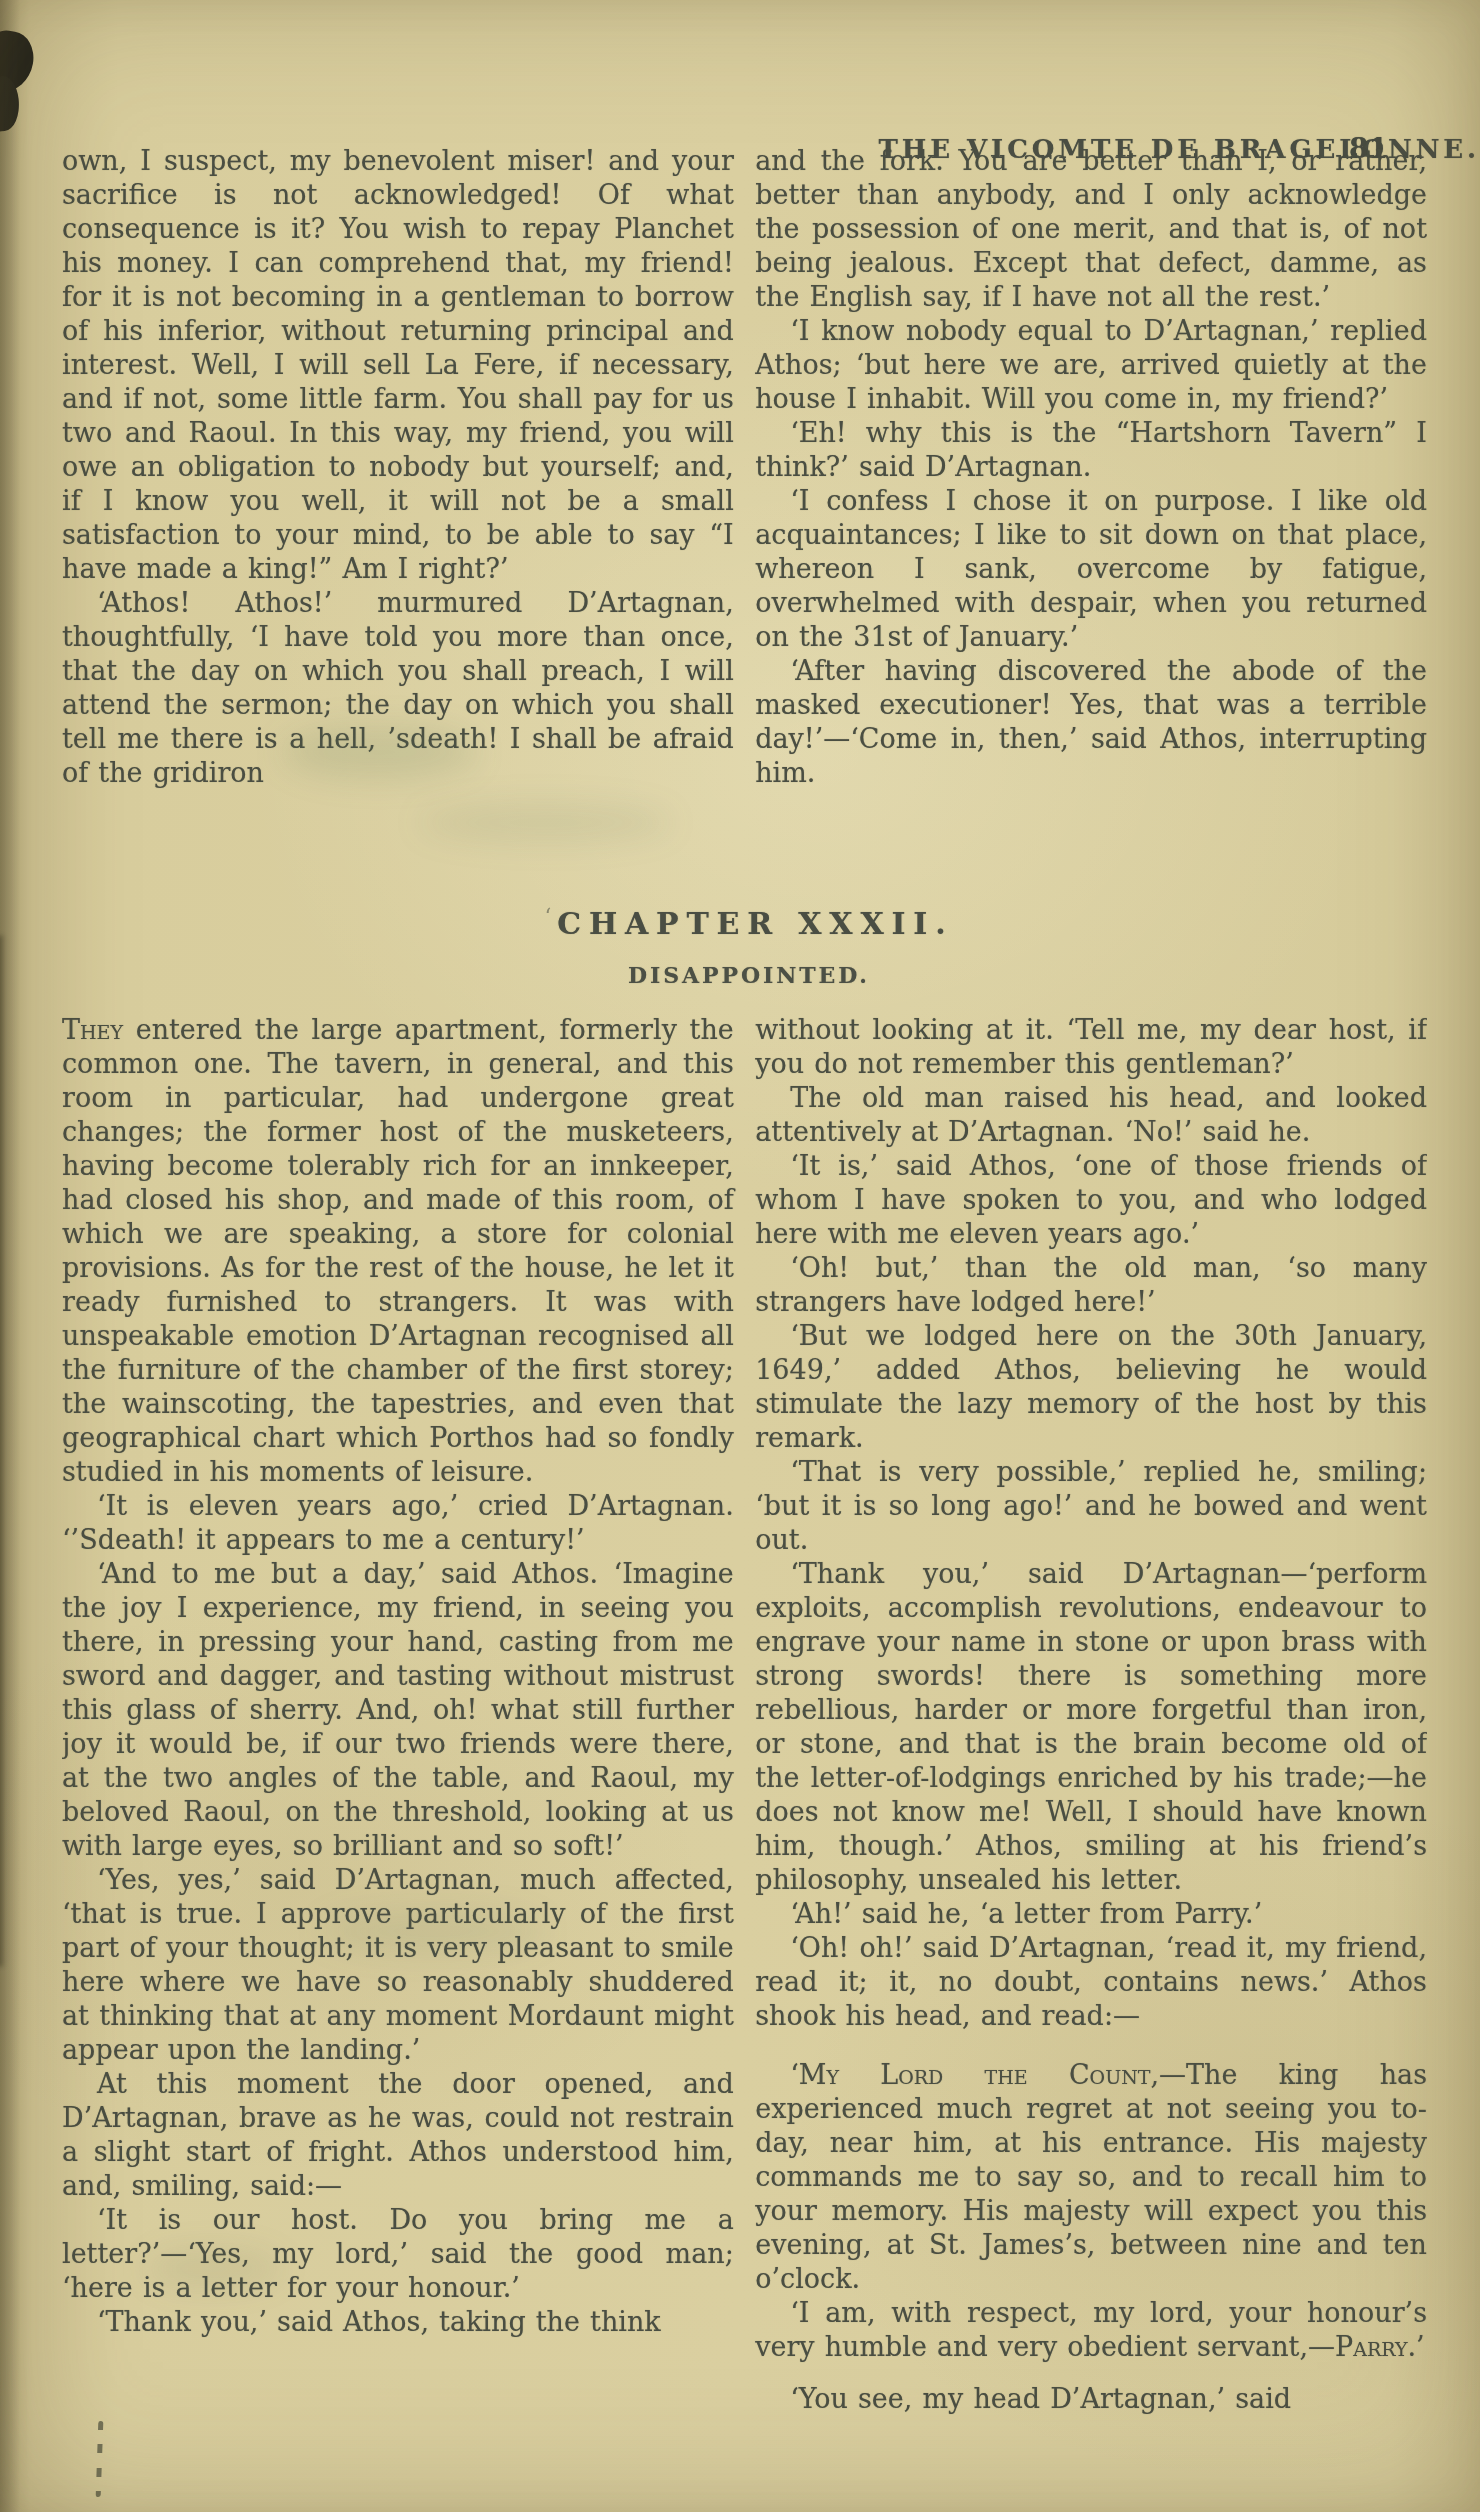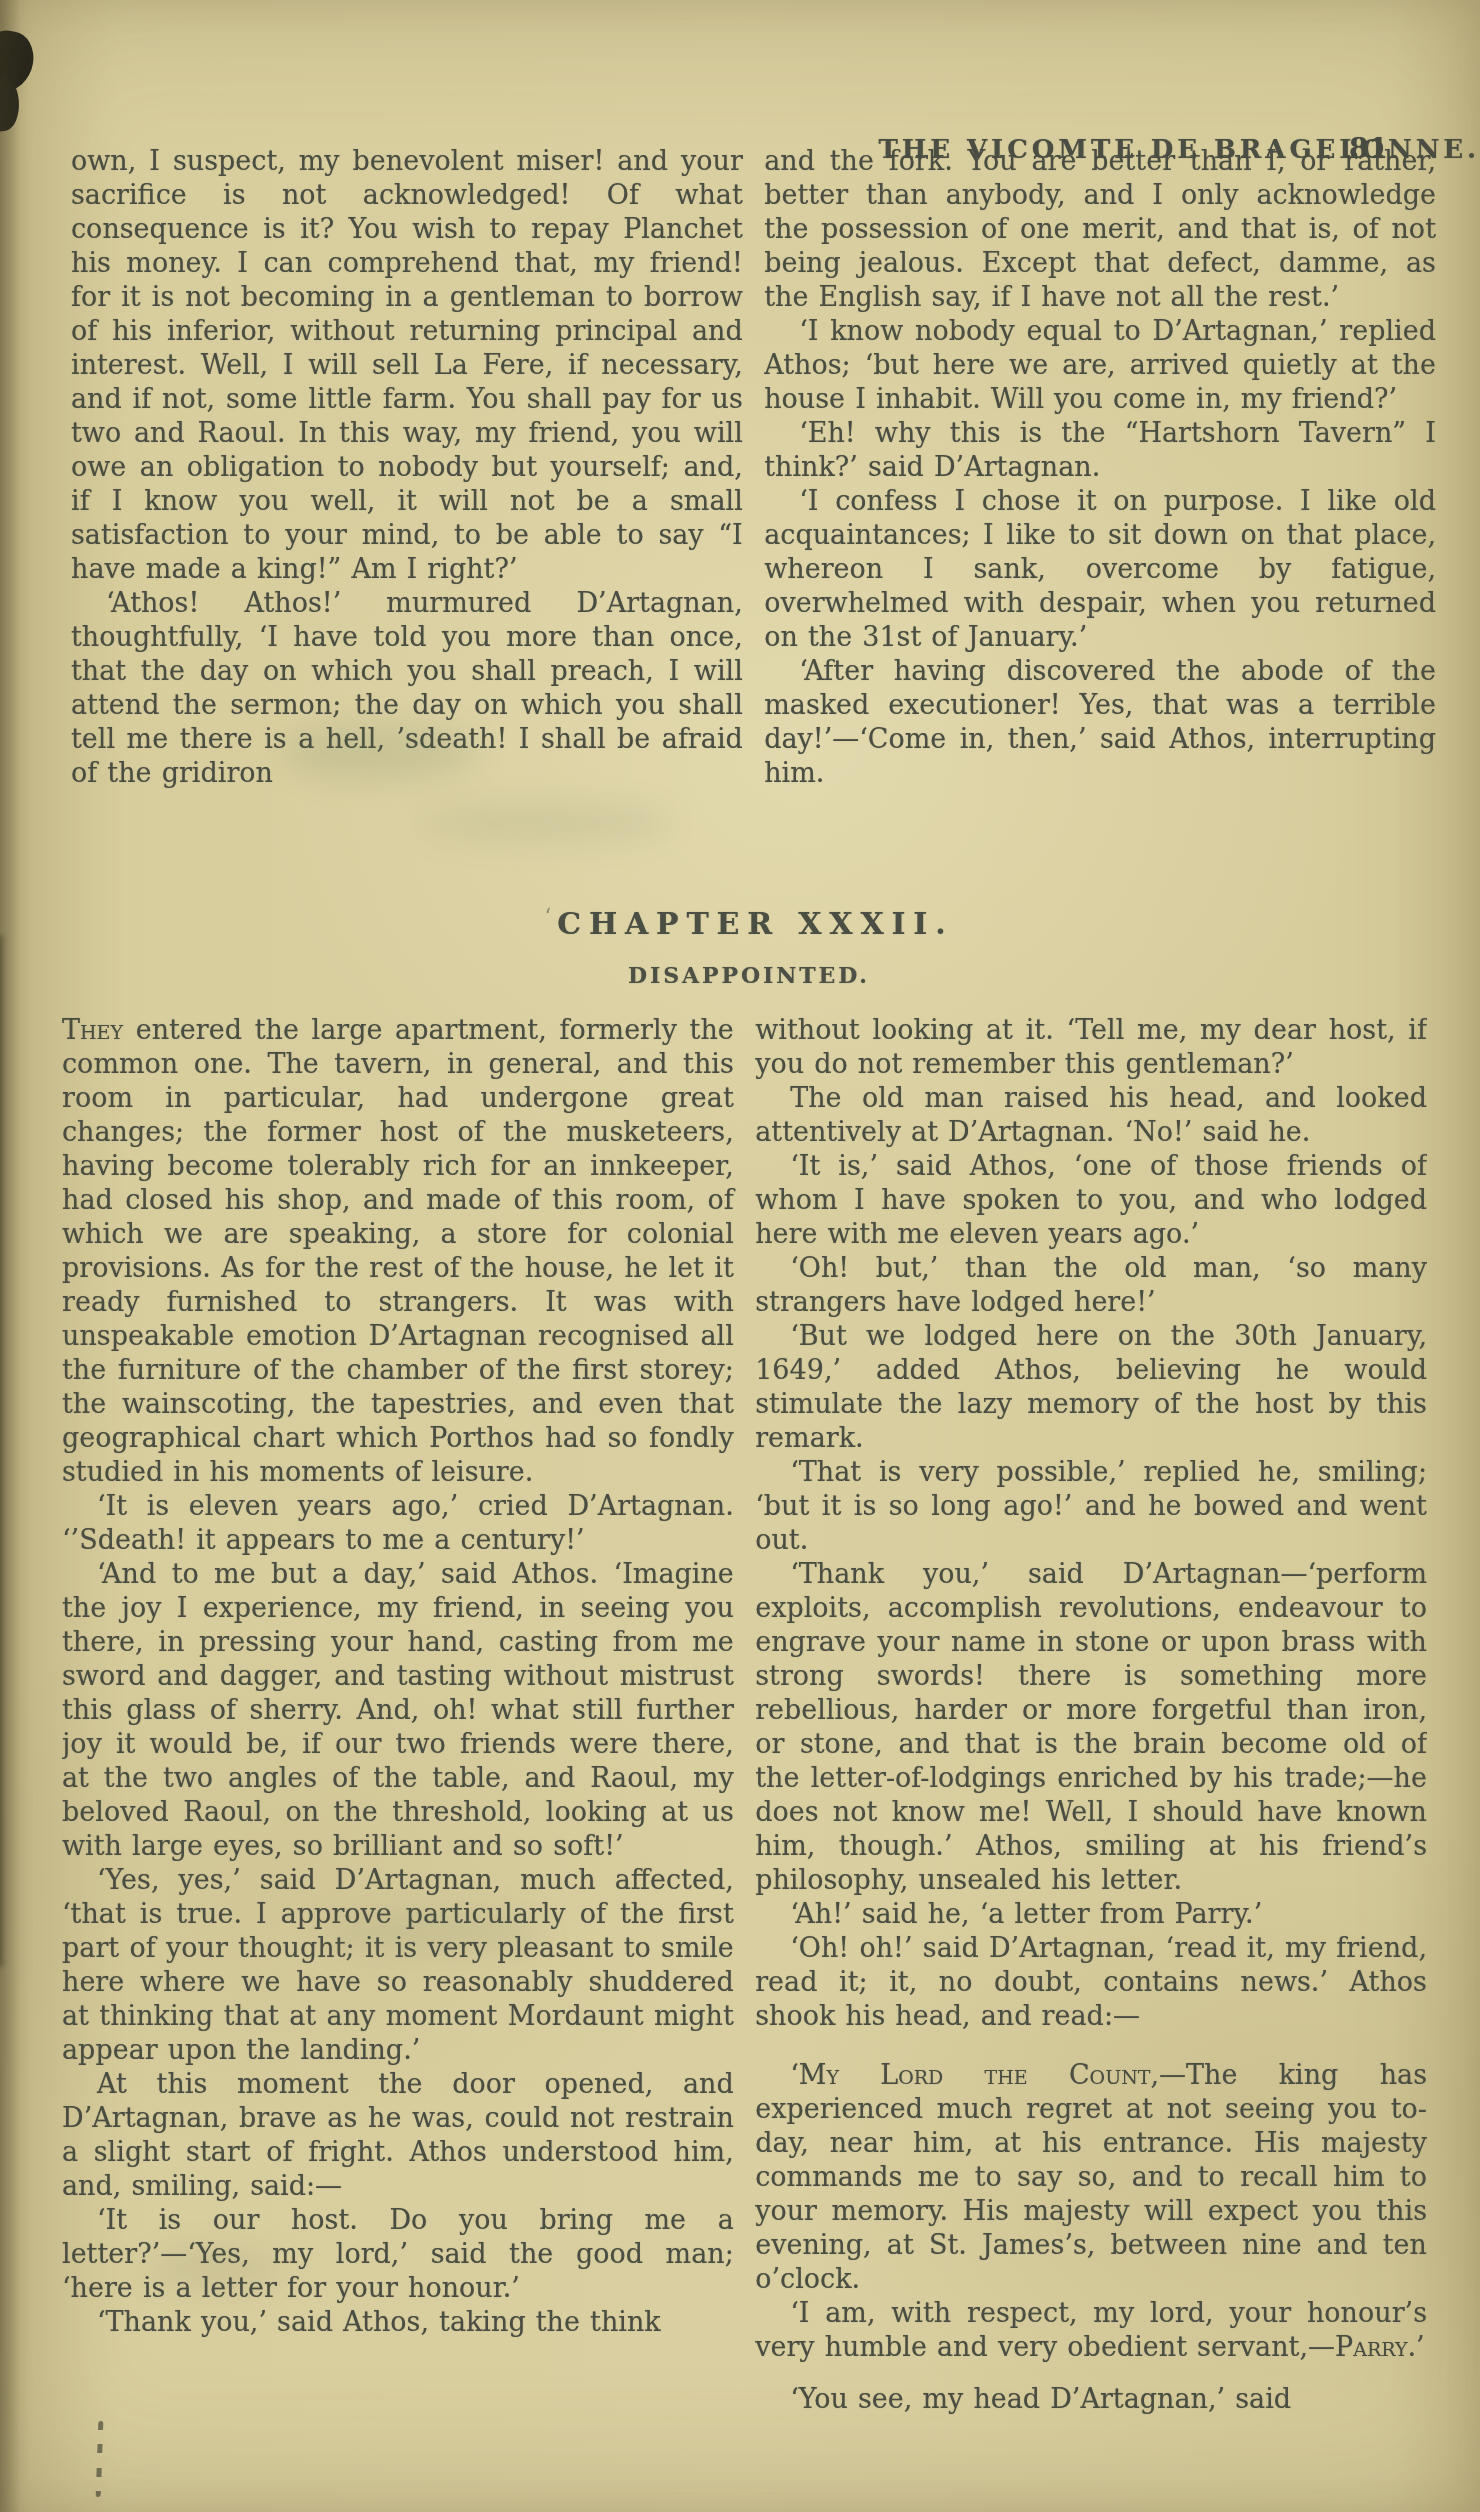--- a/index.html
+++ b/index.html
@@ -30,21 +30,21 @@
     text-shadow:0 0 1px rgba(70,74,62,0.55);
   }
   .page-number {
     position:absolute; top:-1.9px; right:92px;
     font-size:28px; font-weight:bold; color:#474b40;
     text-shadow:0 0 1px rgba(70,74,62,0.55);
   }
 
   
   .columns { position:absolute; left:62px; width:1365px; display:flex; gap:21.4px; overflow:hidden; }
-  .columns.top { top:144px; height:761px;margin-left:9px; }
+  .columns.top { top:144px; height:761px; }
   .columns.bottom { top:1013px; height:1461px; }
   .col { width:672px; text-align:justify; }
   .para {
     font-size:27px; line-height:34px;
     word-spacing:1.5px;
     color:#4a4e42;
     text-shadow:0 0 1px rgba(72,76,64,0.45);
   }
   .para.indent { text-indent:35px; }
   .para.letter { margin-top:25px; }

